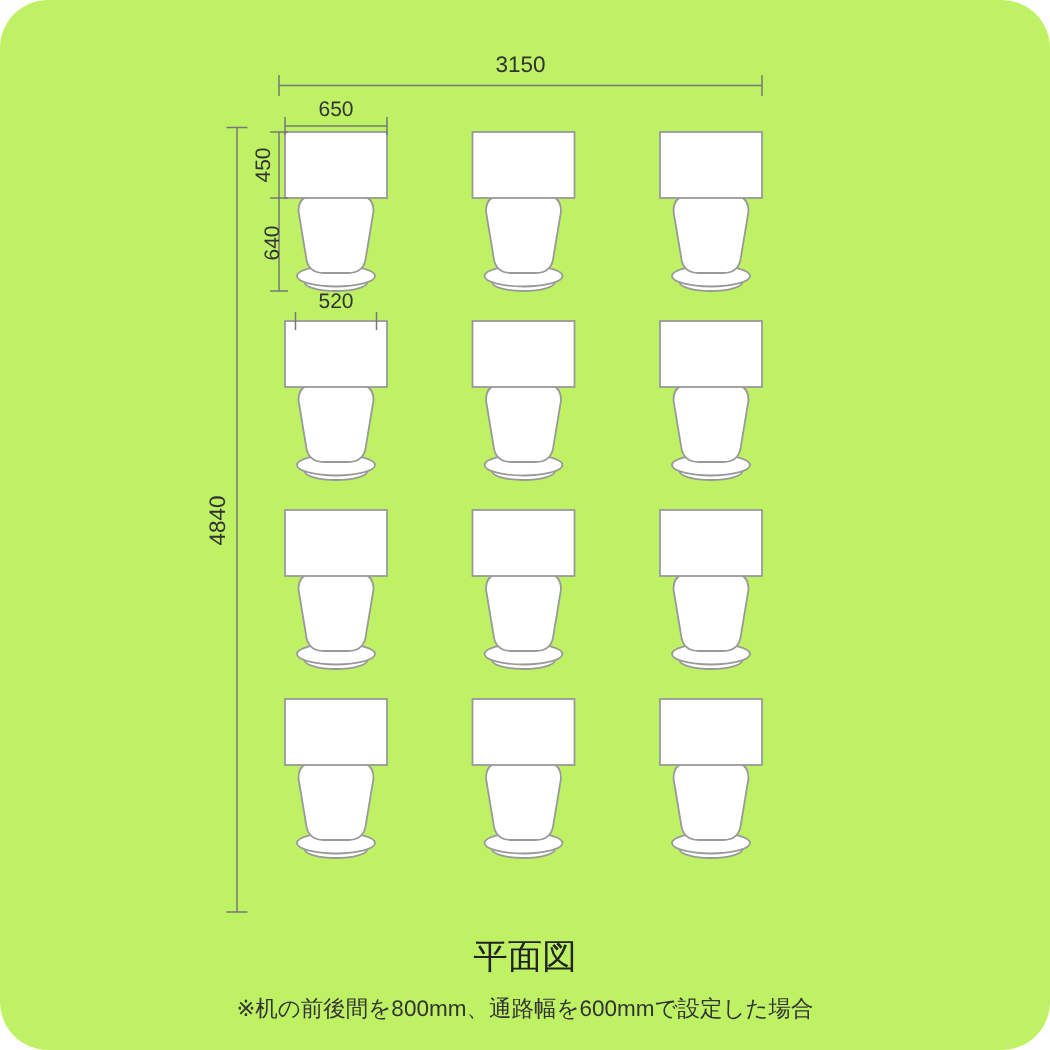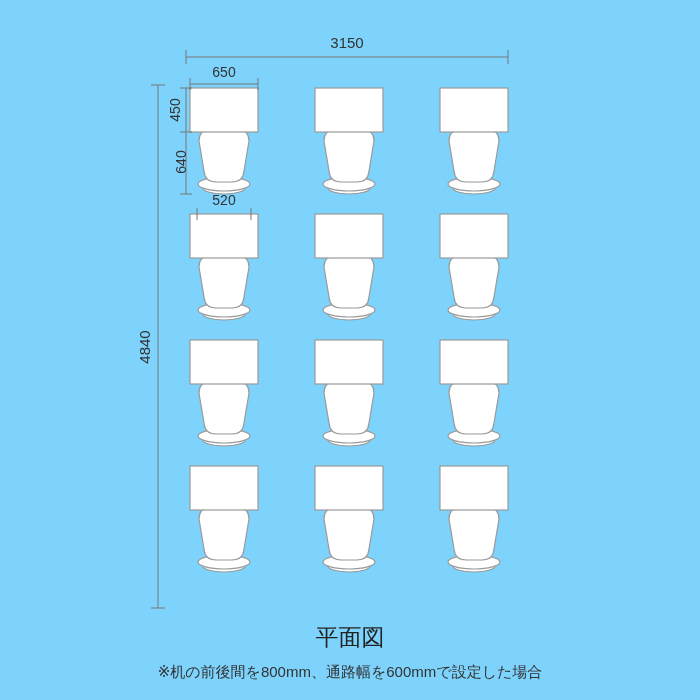--- a/index.html
+++ b/index.html
@@ -4,22 +4,23 @@
 <style>
   html, body {
     margin: 0;
     padding: 0;
     background: #ffffff;
   }
   .stage {
     position: relative;
     width: 700px;
     height: 700px;
-    background: #7dd3fc;
+    background: #bef264;
     overflow: hidden;
+    border-radius: 32px;
   }
   svg text {
     font-family: "Liberation Sans", "DejaVu Sans", sans-serif;
     fill: #333333;
   }
   .furniture {
     fill: #ffffff;
     stroke: #999999;
     stroke-width: 1.2;
   }

